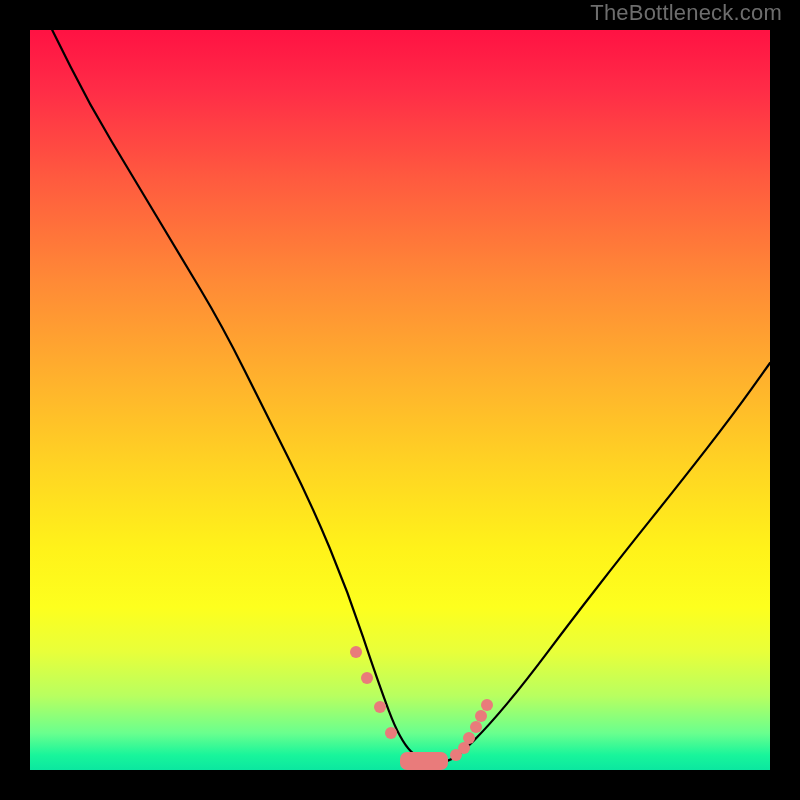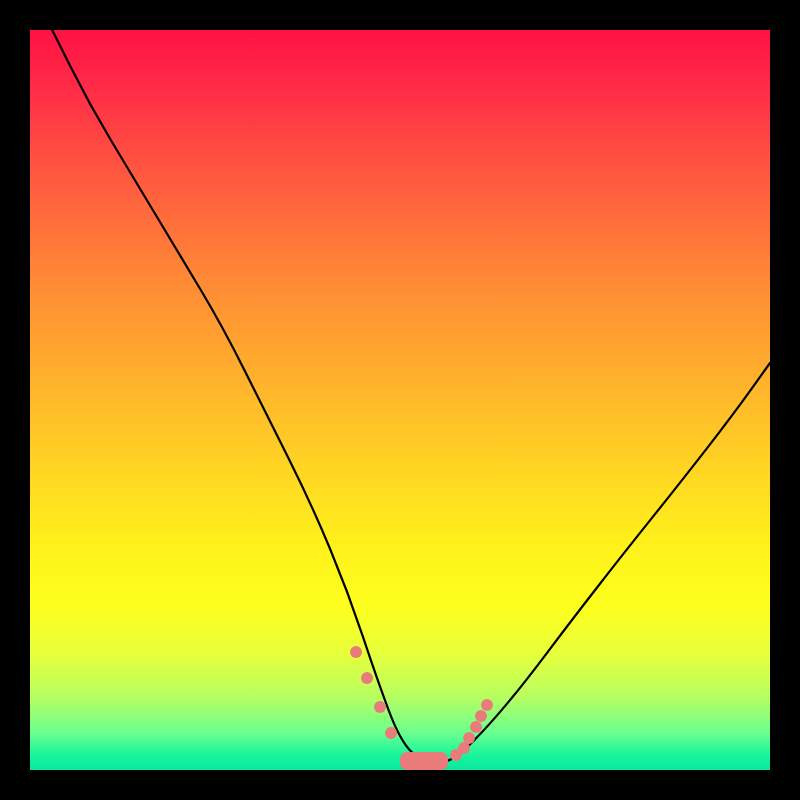--- a/index.html
+++ b/index.html
@@ -72,20 +72,21 @@
   .pill {
     position: absolute;
     border-radius: 7px;
     background: #e97b7b;
   }
 </style>
 </head>
 <body>
 
 <div class="frame">
+  <div class="watermark">TheBottleneck.com</div>
 
   <div class="plot">
     <svg class="curve" viewBox="0 0 740 740" preserveAspectRatio="none">
       <path id="curve-path" d="M 22.2 0.0 Q 22.2 0.0 40.7 37.0 Q 59.2 74.0 81.4 111.0 Q 103.6 148.0 125.8 185.0 Q 148.0 222.0 170.2 259.0 Q 192.4 296.0 214.6 340.4 Q 236.8 384.8 259.0 429.2 Q 281.2 473.6 299.7 518.0 Q 318.2 562.4 333.0 606.8 Q 347.8 651.2 358.9 680.8 Q 370.0 710.4 381.1 721.5 Q 392.2 732.6 403.3 732.6 Q 414.4 732.6 421.8 728.9 Q 429.2 725.2 444.0 710.4 Q 458.8 695.6 477.3 673.4 Q 495.8 651.2 518.0 621.6 Q 540.2 592.0 566.1 558.7 Q 592.0 525.4 621.6 488.4 Q 651.2 451.4 677.1 418.1 Q 703.0 384.8 721.5 358.9 T 740.0 333.0"></path>
     </svg>
     <div id="markers">
         <div class="dot" style="left: 325.6px; top: 621.6px;"></div>
         <div class="dot" style="left: 336.7px; top: 647.5px;"></div>
         <div class="dot" style="left: 350.02px; top: 677.1px;"></div>
         <div class="dot" style="left: 361.12px; top: 703px;"></div>

